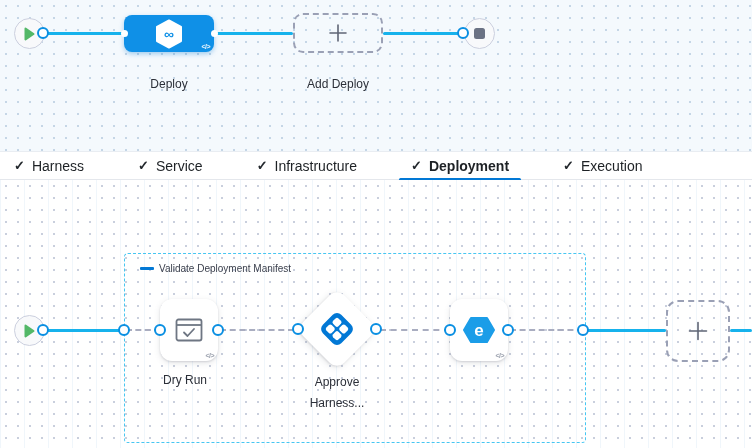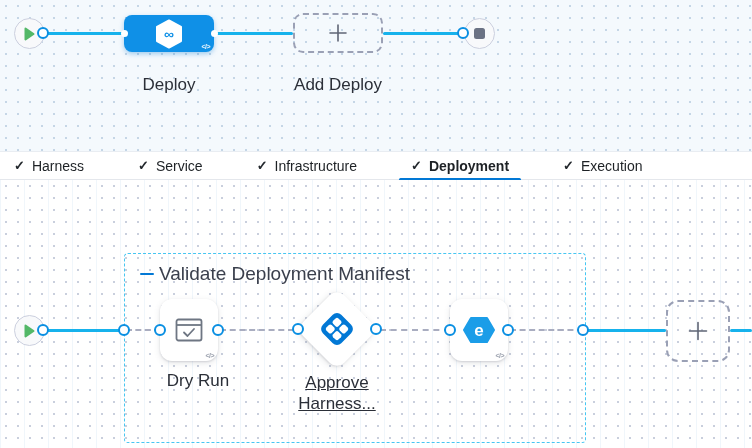--- a/index.html
+++ b/index.html
@@ -43,36 +43,36 @@
     background:#f8f9fb; border:1px solid #ccd0df;
     display:flex; align-items:center; justify-content:center; }
   .ring { position:absolute; width:12px; height:12px; border-radius:50%;
     background:#fff; border:2.5px solid #0a8fe2; z-index:6; }
   .hline { position:absolute; height:2.5px; background:#16b2ec; z-index:1; border-radius:2px; }
   .dline { position:absolute; height:0; border-top:2px dashed #a9adc0; z-index:1; }
   .edge-dot { position:absolute; width:7px; height:7px; border-radius:50%; background:#fff; z-index:5; }
   .stop-sq { width:11px; height:11px; border-radius:2.5px; background:#6b7284; }
   .code-tag { position:absolute; right:4px; bottom:2px; font-size:7px; letter-spacing:-0.5px;
     font-weight:700; }
-  .node-label { position:absolute; text-align:center; font-size:17px; color:#2b2f38; line-height:21px; }
+  .node-label { position:absolute; text-align:center; font-size:12px; color:#2b2f38; line-height:21px; }
 
   
   .stage-node { position:absolute; left:124px; top:15px; width:90px; height:37px;
     background:#0f90e7; border-radius:8px; z-index:4; cursor:pointer;
     display:flex; align-items:center; justify-content:center;
     box-shadow:0 2px 5px rgba(2,120,213,.35); }
   .ghost-box { position:absolute; border:2px dashed #9aa0b5; border-radius:10px;
     display:flex; align-items:center; justify-content:center; cursor:pointer; z-index:4; }
 
   
   .group { position:absolute; left:124px; top:73px; width:462px; height:190px;
     border:1.5px dashed #46c6f2; border-radius:4px; z-index:0; }
   .group-head { position:absolute; left:15px; top:9px; display:flex; align-items:center; gap:5px; }
   .collapse-dash { width:14px; height:2.5px; background:#0278d5; border-radius:1px; cursor:pointer; }
-  .group-title { font-size:19px; color:#3a3f4c; }
+  .group-title { font-size:10px; color:#3a3f4c; }
 
   
   .step-box { position:absolute; width:58px; height:62px; background:#fff; border-radius:12px;
     z-index:4; cursor:pointer; display:flex; align-items:center; justify-content:center;
     box-shadow:0 1px 2px rgba(40,41,61,.14), 0 2px 6px rgba(96,97,112,.16); }
   .diamond { position:absolute; width:58px; height:58px; background:#fff; border-radius:10px;
     transform:rotate(45deg); z-index:3; cursor:pointer;
     box-shadow:0 1px 2px rgba(40,41,61,.12), 0 2px 6px rgba(96,97,112,.16); }
   .icon-overlay { position:absolute; z-index:4; pointer-events:none;
     display:flex; align-items:center; justify-content:center; }
@@ -163,38 +163,38 @@
   <div class="step-box" style="left:160px; top:119px;">
     <svg width="28" height="24" viewBox="0 0 28 24">
       <rect x="1.5" y="1.5" width="25" height="21" rx="2" fill="none" stroke="#6e7683" stroke-width="1.8"></rect>
       <line x1="1.5" y1="7" x2="26.5" y2="7" stroke="#6e7683" stroke-width="1.8"></line>
       <polyline points="9,14.5 12.5,18 19,11" fill="none" stroke="#6e7683" stroke-width="1.8" stroke-linecap="round" stroke-linejoin="round"></polyline>
     </svg>
     <span class="code-tag" style="color:#9aa0ad;">&lt;/&gt;</span>
   </div>
   <div class="ring" style="left:154px; top:144px;"></div>
   <div class="ring" style="left:212px; top:144px;"></div>
-  <div class="node-label" style="left:157px; top:190px; width:82px;">Dry Run</div>
+  <div class="node-label" style="left:144px; top:190px; width:82px;">Dry Run</div>
 
   <div class="dline" style="left:220px; top:149px; width:74px;"></div>
   <div class="diamond" style="left:308px; top:120px;"></div>
   <div class="icon-overlay" style="left:317px; top:129px; width:40px; height:40px;">
     <svg width="40" height="40" viewBox="0 0 40 40">
       <g transform="rotate(45 20 20)">
         <rect x="7" y="7" width="26" height="26" rx="6" fill="#0278d5"></rect>
         <rect x="11.5" y="11.5" width="7.5" height="7.5" rx="2" fill="#fff"></rect>
         <rect x="21" y="11.5" width="7.5" height="7.5" rx="2" fill="#fff"></rect>
         <rect x="11.5" y="21" width="7.5" height="7.5" rx="2" fill="#fff"></rect>
         <rect x="21" y="21" width="7.5" height="7.5" rx="2" fill="#fff"></rect>
       </g>
     </svg>
   </div>
   <div class="ring" style="left:292px; top:143px;"></div>
   <div class="ring" style="left:370px; top:143px;"></div>
-  <div class="node-label" style="left:297px; top:192px; width:80px;text-decoration:underline;">Approve Harness...</div>
+  <div class="node-label" style="left:297px; top:192px; width:80px;">Approve Harness...</div>
 
   <div class="dline" style="left:380px; top:149px; width:70px;"></div>
   <div class="step-box" style="left:450px; top:119px;">
     <svg width="34" height="32" viewBox="0 0 34 32">
       <polygon points="9,4 25,4 32,16 25,28 9,28 2,16" fill="#1b9de8" stroke="#1b9de8" stroke-width="2" stroke-linejoin="round"></polygon>
       <text x="17" y="22" text-anchor="middle" font-size="17" font-weight="bold" fill="#ffffff">e</text>
     </svg>
     <span class="code-tag" style="color:#9aa0ad;">&lt;/&gt;</span>
   </div>
   <div class="ring" style="left:444px; top:144px;"></div>

